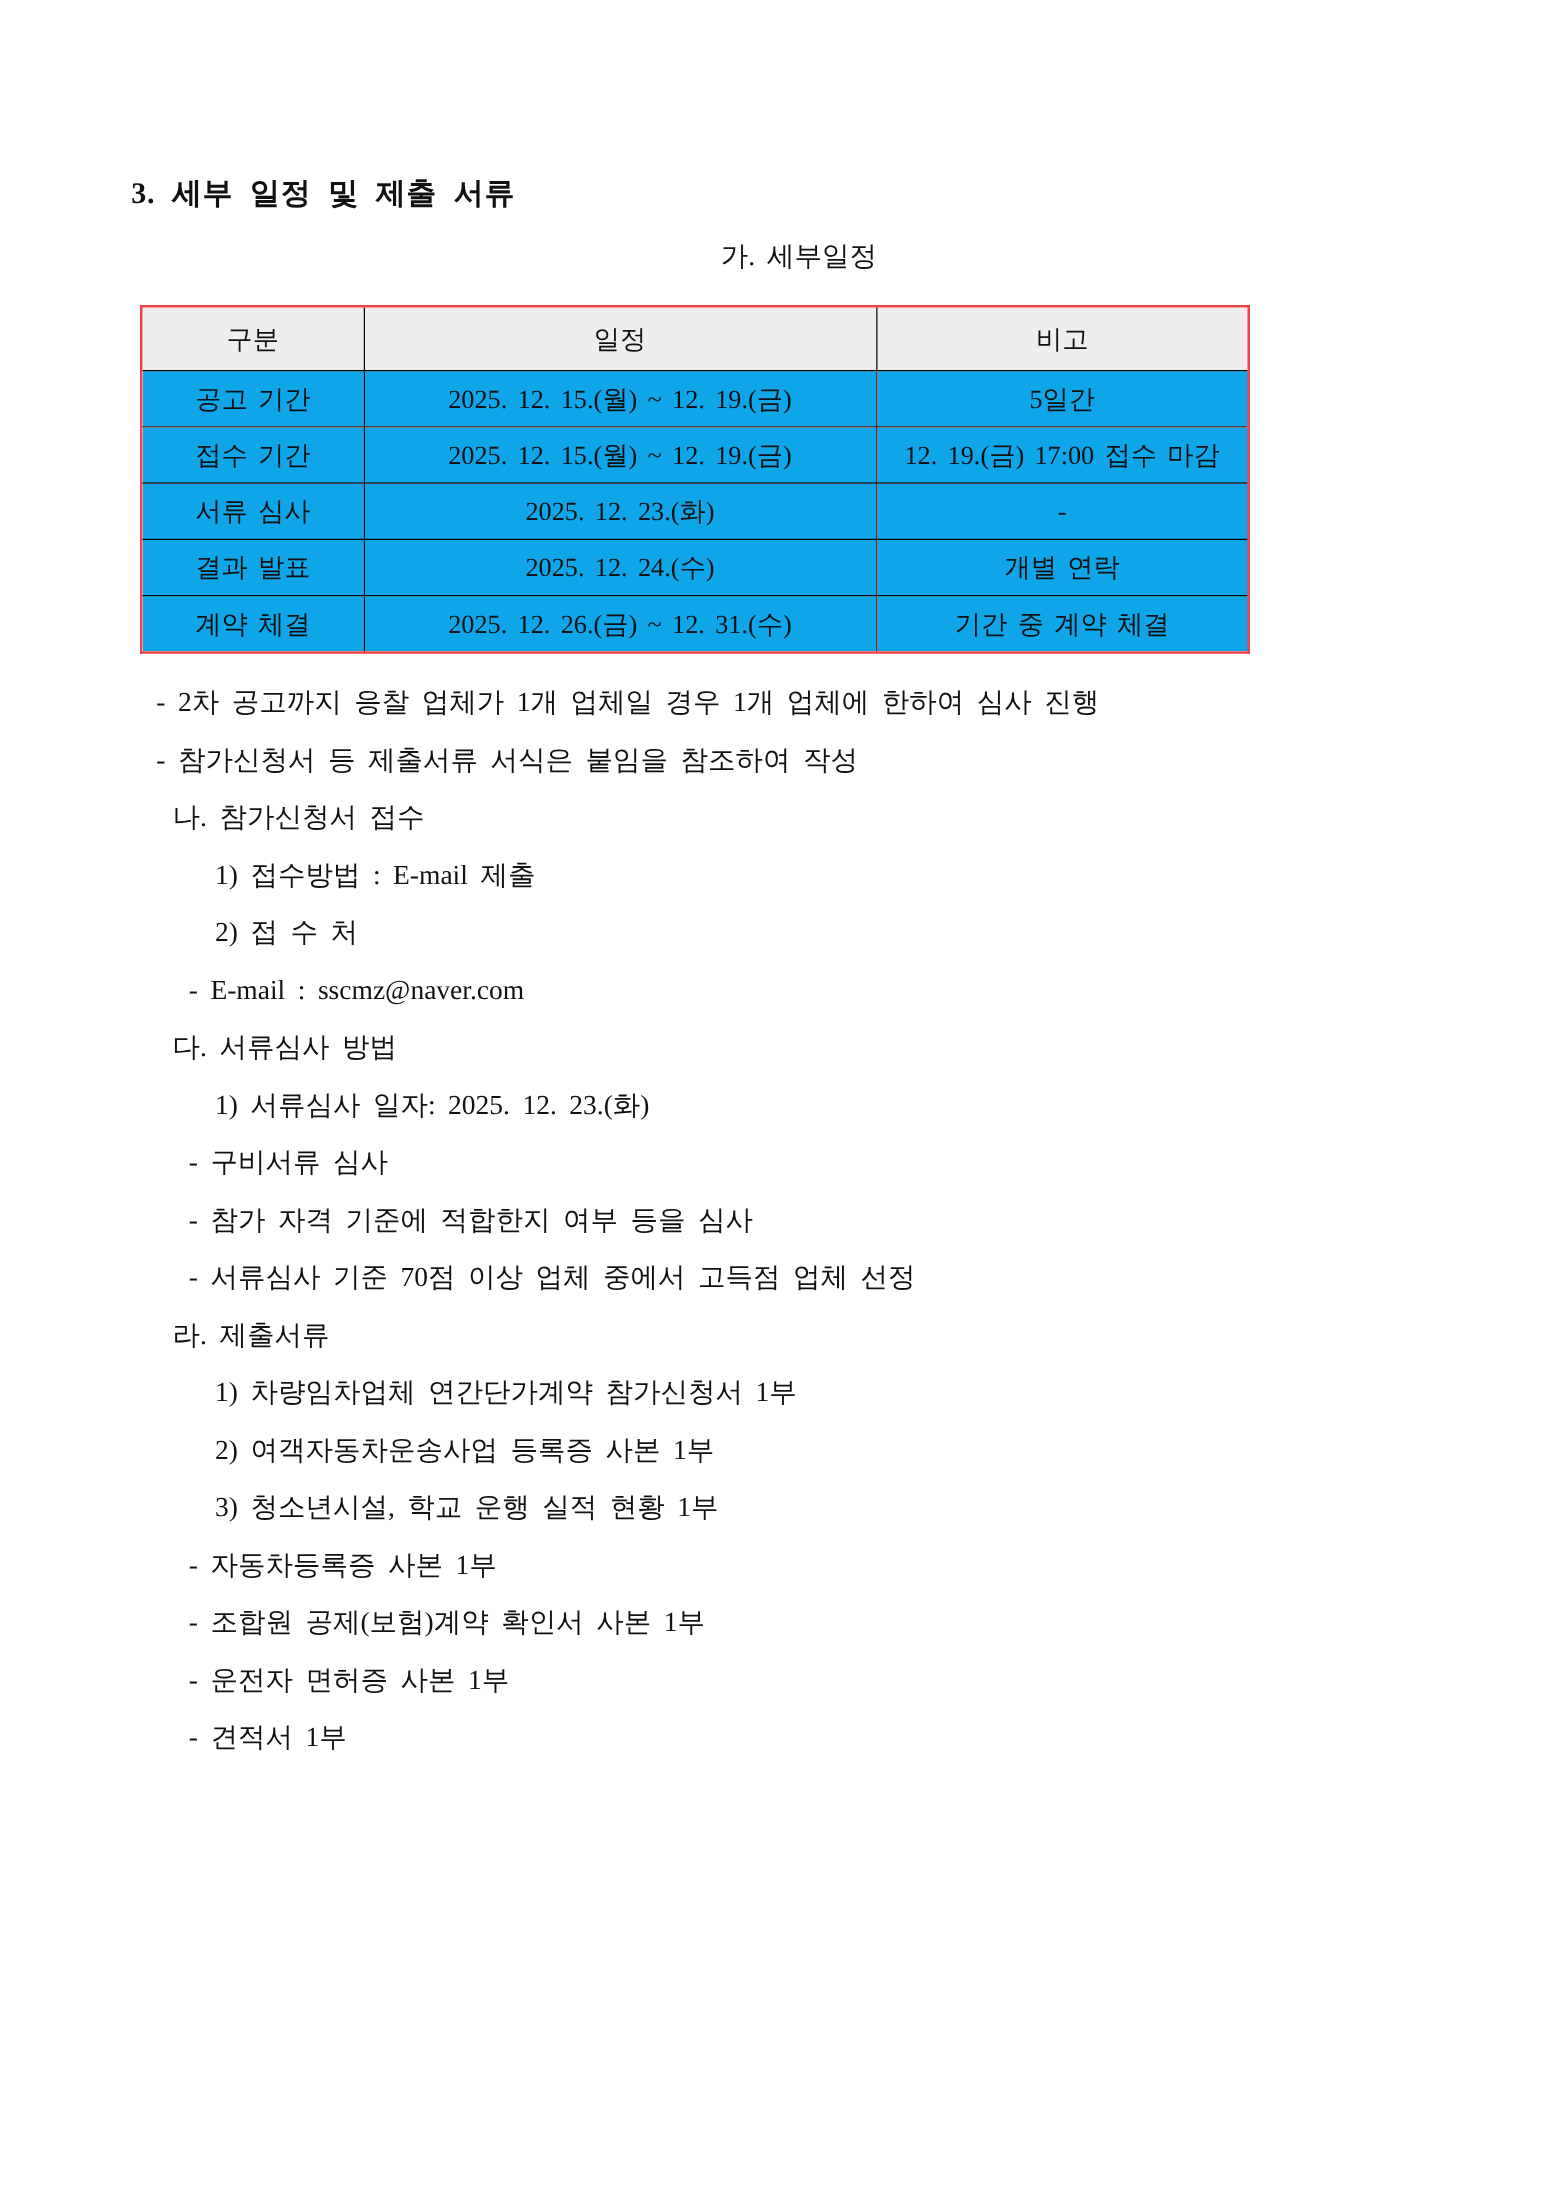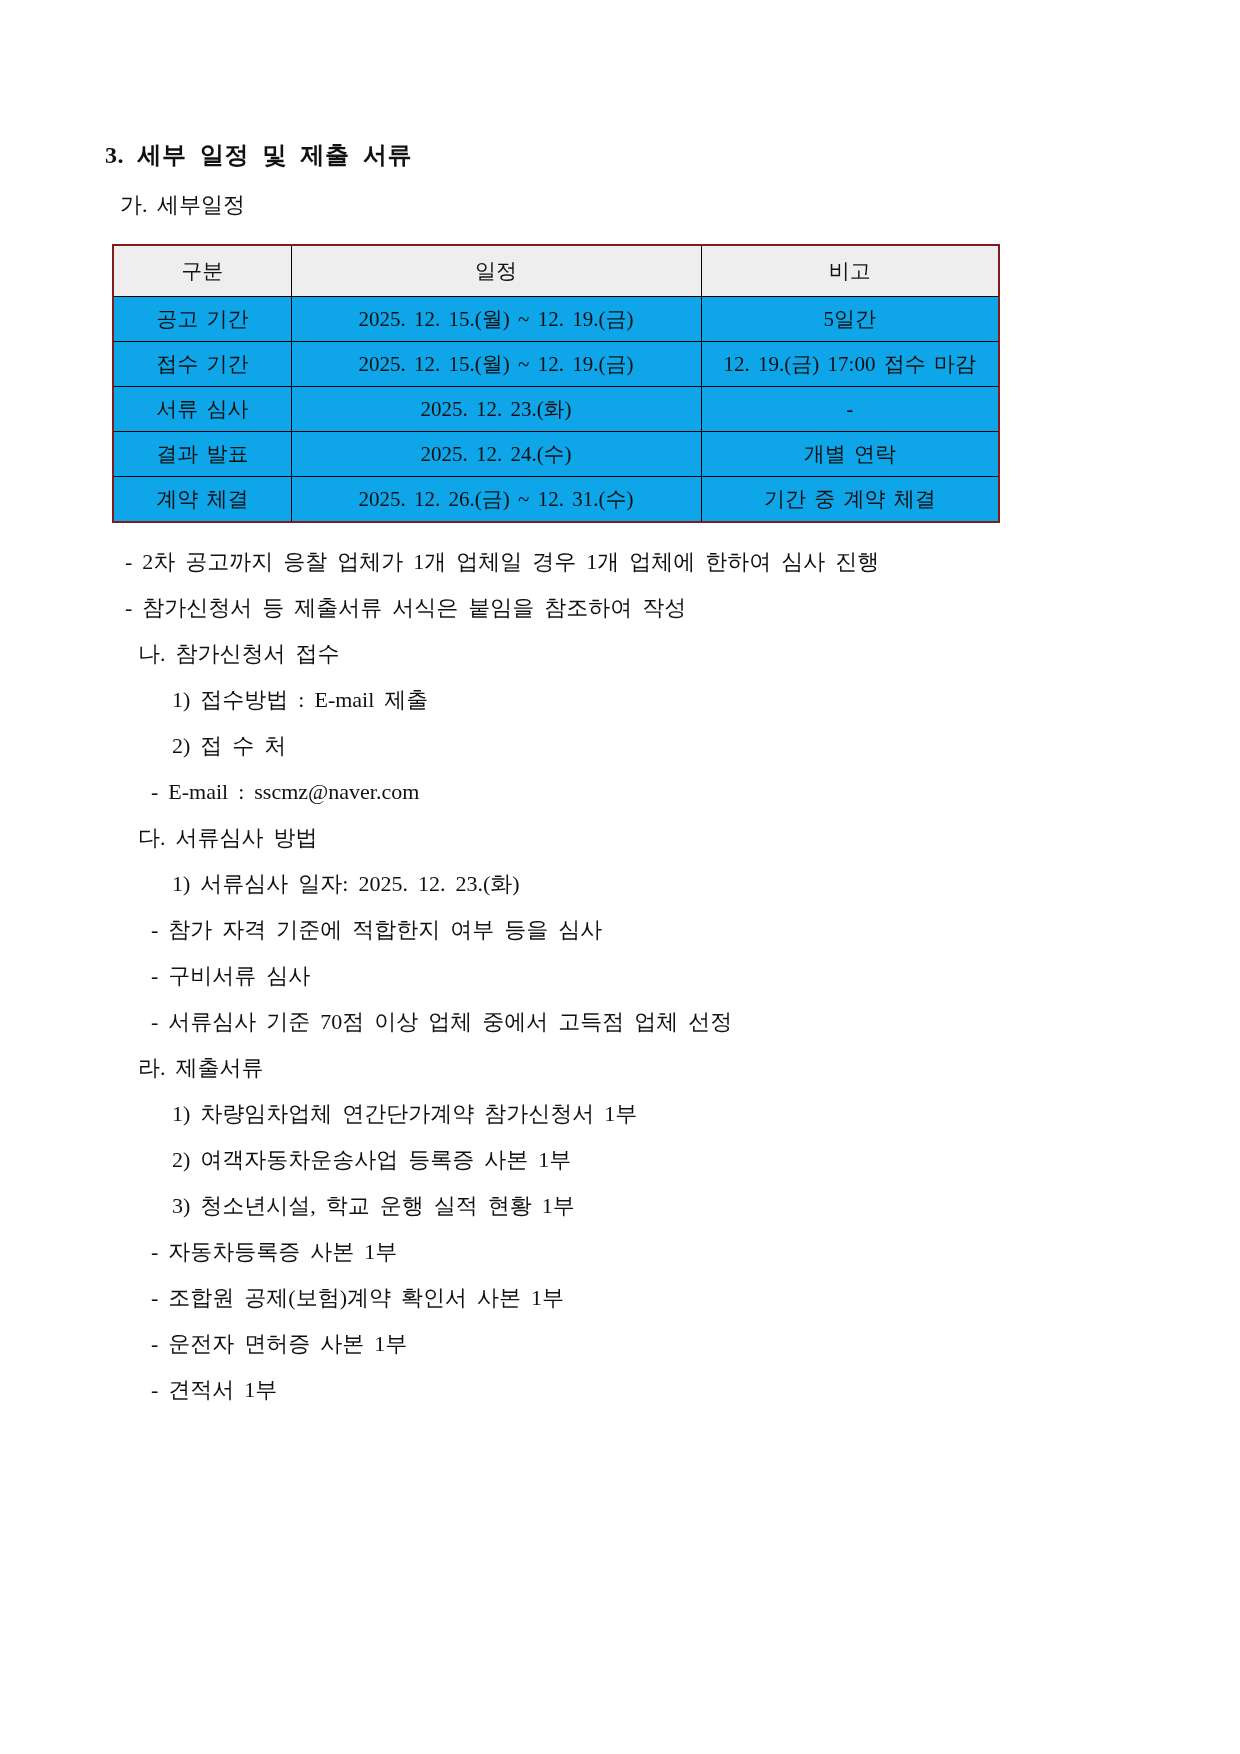--- a/index.html
+++ b/index.html
@@ -31,37 +31,38 @@
     white-space: pre;
   }
   .line {
     font-size: 22px;
     line-height: 46px;
     word-spacing: 4.5px;
     white-space: pre;
   }
   .ga-label {
     margin-top: 20px;
-    margin-left: 15px;
+    margin-left: 33px;
     font-size: 22px;
     line-height: 30px;
     word-spacing: 4px;
     white-space: pre;
+    text-align: center;
   }
   .ind-label { margin-left: 33px; }   
   .ind-num   { margin-left: 67px; }   
   .ind-dash  { margin-left: 46px; }   
   .ind-note  { margin-left: 20px; }   
 
   table.schedule {
     border-collapse: collapse;
     table-layout: fixed;
     width: 886px;
     margin: 24px 0 0 7px;
-    border: 2px solid #7f1d1d;
+    border: 2px solid #ef4444;
   }
   table.schedule th,
   table.schedule td {
     border: 1px solid #000000;
     text-align: center;
     vertical-align: middle;
     font-size: 21px;
     font-weight: normal;
     word-spacing: 3px;
     padding: 0 4px;
@@ -141,22 +142,22 @@
   <div>
     <div class="line ind-label">나. 참가신청서 접수</div>
     <div class="line ind-num">1) 접수방법 : E-mail 제출</div>
     <div class="line ind-num">2) 접 수 처</div>
     <div class="line ind-dash">- E-mail : sscmz@naver.com</div>
   </div>
 
   <div>
     <div class="line ind-label">다. 서류심사 방법</div>
     <div class="line ind-num">1) 서류심사 일자: 2025. 12. 23.(화)</div>
+    <div class="line ind-dash">- 구비서류 심사</div>
     <div class="line ind-dash">- 참가 자격 기준에 적합한지 여부 등을 심사</div>
-    <div class="line ind-dash">- 구비서류 심사</div>
     <div class="line ind-dash">- 서류심사 기준 70점 이상 업체 중에서 고득점 업체 선정</div>
   </div>
 
   <div>
     <div class="line ind-label">라. 제출서류</div>
     <div class="line ind-num">1) 차량임차업체 연간단가계약 참가신청서 1부</div>
     <div class="line ind-num">2) 여객자동차운송사업 등록증 사본 1부</div>
     <div class="line ind-num">3) 청소년시설, 학교 운행 실적 현황 1부</div>
     <div class="line ind-dash">- 자동차등록증 사본 1부</div>
     <div class="line ind-dash">- 조합원 공제(보험)계약 확인서 사본 1부</div>

